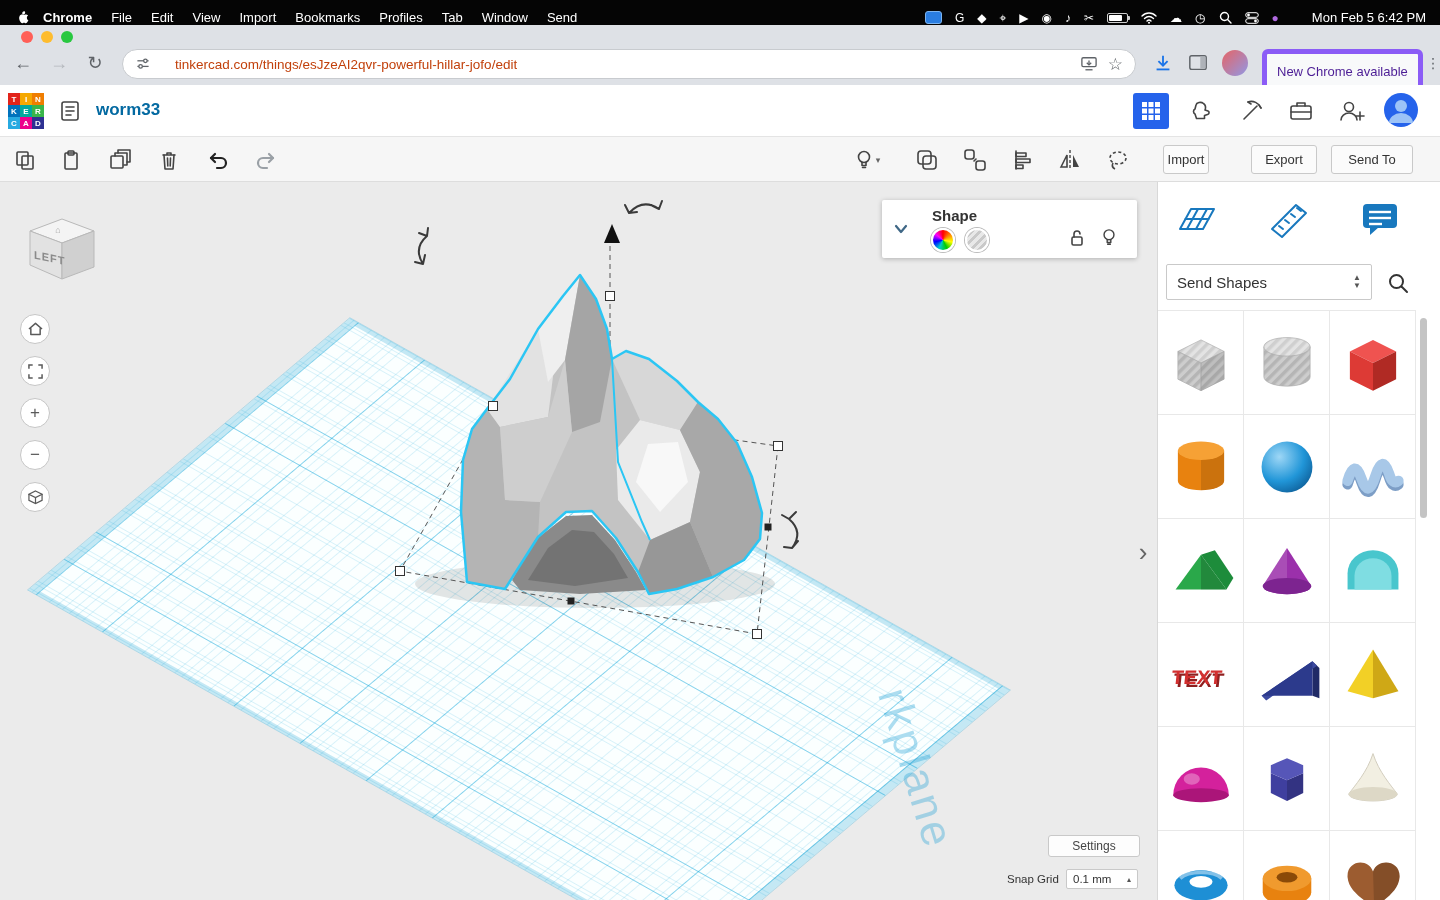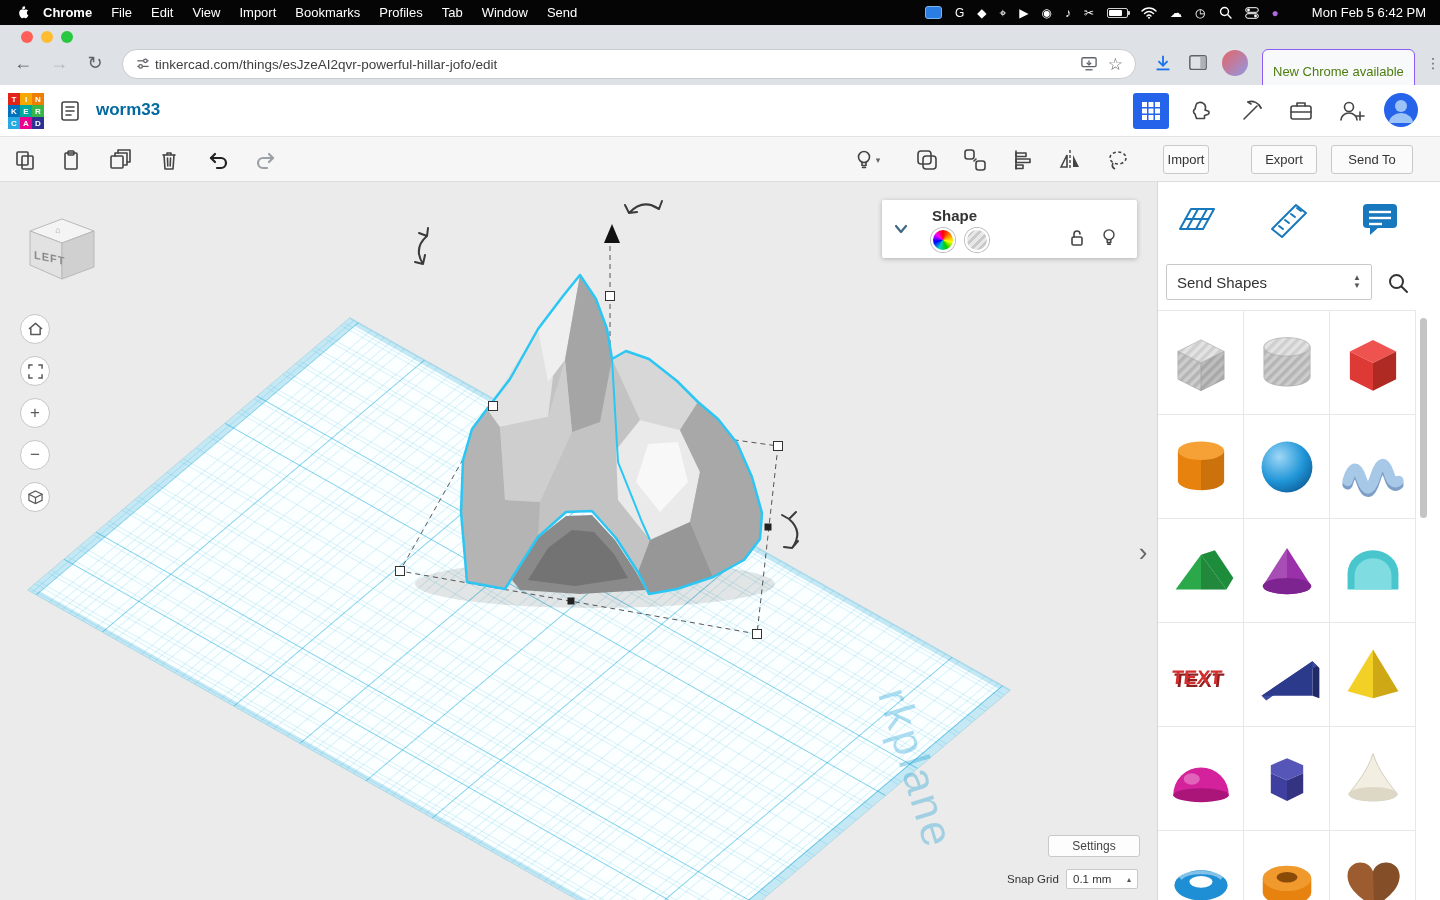--- a/index.html
+++ b/index.html
@@ -1,40 +1,40 @@
 <!DOCTYPE html>
 <html><head>
 <meta charset="utf-8">
 <style>
   *{margin:0;padding:0;box-sizing:border-box;font-family:"Liberation Sans",sans-serif;}
   html,body{width:1440px;height:900px;overflow:hidden;background:#ebebeb;}
   .abs{position:absolute;}
   .screen{position:relative;width:1440px;height:900px;overflow:hidden;}
 
   
-  .menubar{position:absolute;left:0;top:0;width:1440px;height:25px;background:#050505;color:#fff;display:flex;align-items:center;font-size:13px;}
+  .menubar{position:absolute;left:0;top:0;width:1440px;height:25px;background:#050505;color:#fff;display:flex;align-items:flex-end;font-size:13px;}
   .menubar .apple{margin:0 14px 0 16px;display:flex;align-items:center;}
   .mitem{margin-right:19px;}
   .mitem.bold{font-weight:bold;}
   .mb-right{margin-left:auto;display:flex;align-items:center;gap:13px;padding-right:14px;}
   .sic{font-size:12px;line-height:1;}
   .chipblue{width:17px;height:13px;background:#2a7de1;border-radius:3px;border:1.5px solid #7db4ef;}
   .batt{position:relative;width:21px;height:10px;border:1px solid #cfcfcf;border-radius:2px;}
   .batt i{position:absolute;left:1px;top:1px;bottom:1px;width:70%;background:#fff;border-radius:1px;}
   .batt b{position:absolute;right:-3px;top:2.5px;width:2px;height:4px;background:#cfcfcf;border-radius:0 1px 1px 0;}
   .clock{font-size:13px;margin-left:20px;}
 
   
   .chromebar{position:absolute;left:0;top:25px;width:1440px;height:60px;background:#dee1e6;}
   .dot{position:absolute;top:6px;width:12px;height:12px;border-radius:50%;}
   .navrow{position:absolute;left:0;top:23px;width:1440px;height:32px;}
   .navbtn{position:absolute;top:0;width:30px;height:30px;display:flex;align-items:center;justify-content:center;font-size:18px;color:#5f6368;border-radius:50%;}
   .urlpill{position:absolute;left:122px;top:1px;width:1014px;height:30px;background:#fff;border:1px solid #c8cbcf;border-radius:15px;display:flex;align-items:center;}
-  .urltext{font-size:13.5px;color:#404040;margin-left:4px;white-space:nowrap;overflow:hidden;}
-  .chip{position:absolute;left:1262px;top:1px;height:45px;background:#f8f9fa;border:1px solid #8b5cf6;border-radius:6px;display:flex;align-items:center;padding:0 10px;font-size:13px;color:#4d7c0f;}
+  .urltext{font-size:13.5px;color:#c2410c;margin-left:24px;white-space:nowrap;overflow:hidden;}
+  .chip{position:absolute;left:1262px;top:1px;height:45px;background:#f8f9fa;border:5px solid #8b5cf6;border-radius:6px;display:flex;align-items:center;padding:0 10px;font-size:13px;color:#4c1d95;}
   .avatar-chrome{position:absolute;left:1222px;top:2px;width:26px;height:26px;border-radius:50%;background:linear-gradient(135deg,#e66465,#9198e5);}
 
   
   .tch{position:absolute;left:0;top:85px;width:1440px;height:52px;background:#fff;border-bottom:1px solid #e4e4e4;}
   .logo{position:absolute;left:8px;top:8px;width:36px;height:36px;display:grid;grid-template-columns:repeat(3,12px);grid-auto-rows:12px;}
   .logo span{display:flex;align-items:center;justify-content:center;font-size:8px;font-weight:bold;color:#fff;}
   .l0{background:#e2231a}.l1{background:#f5a800}.l2{background:#ef7d00}
   .l3{background:#0072bc}.l4{background:#00a99d}.l5{background:#39b54a}
   .l6{background:#27aae1}.l7{background:#ec008c}.l8{background:#2e3192}
   .doc-title{position:absolute;left:96px;top:15px;font-size:17px;color:#0369a1;font-weight:600;}

